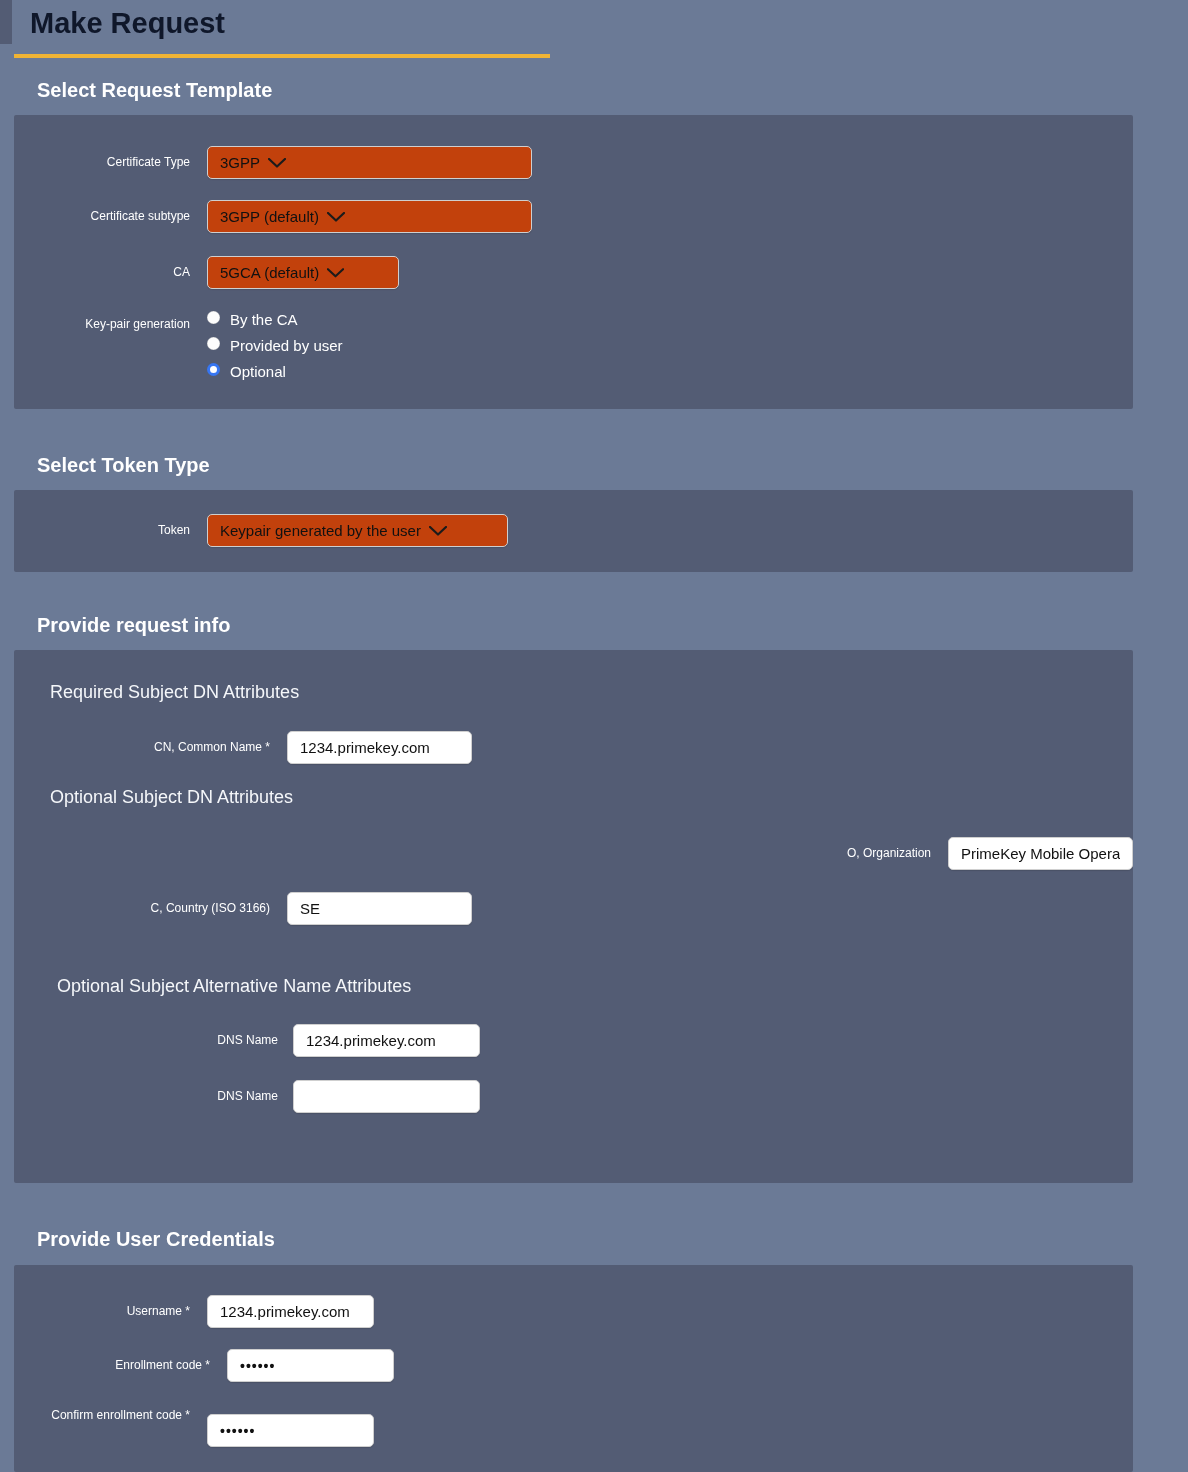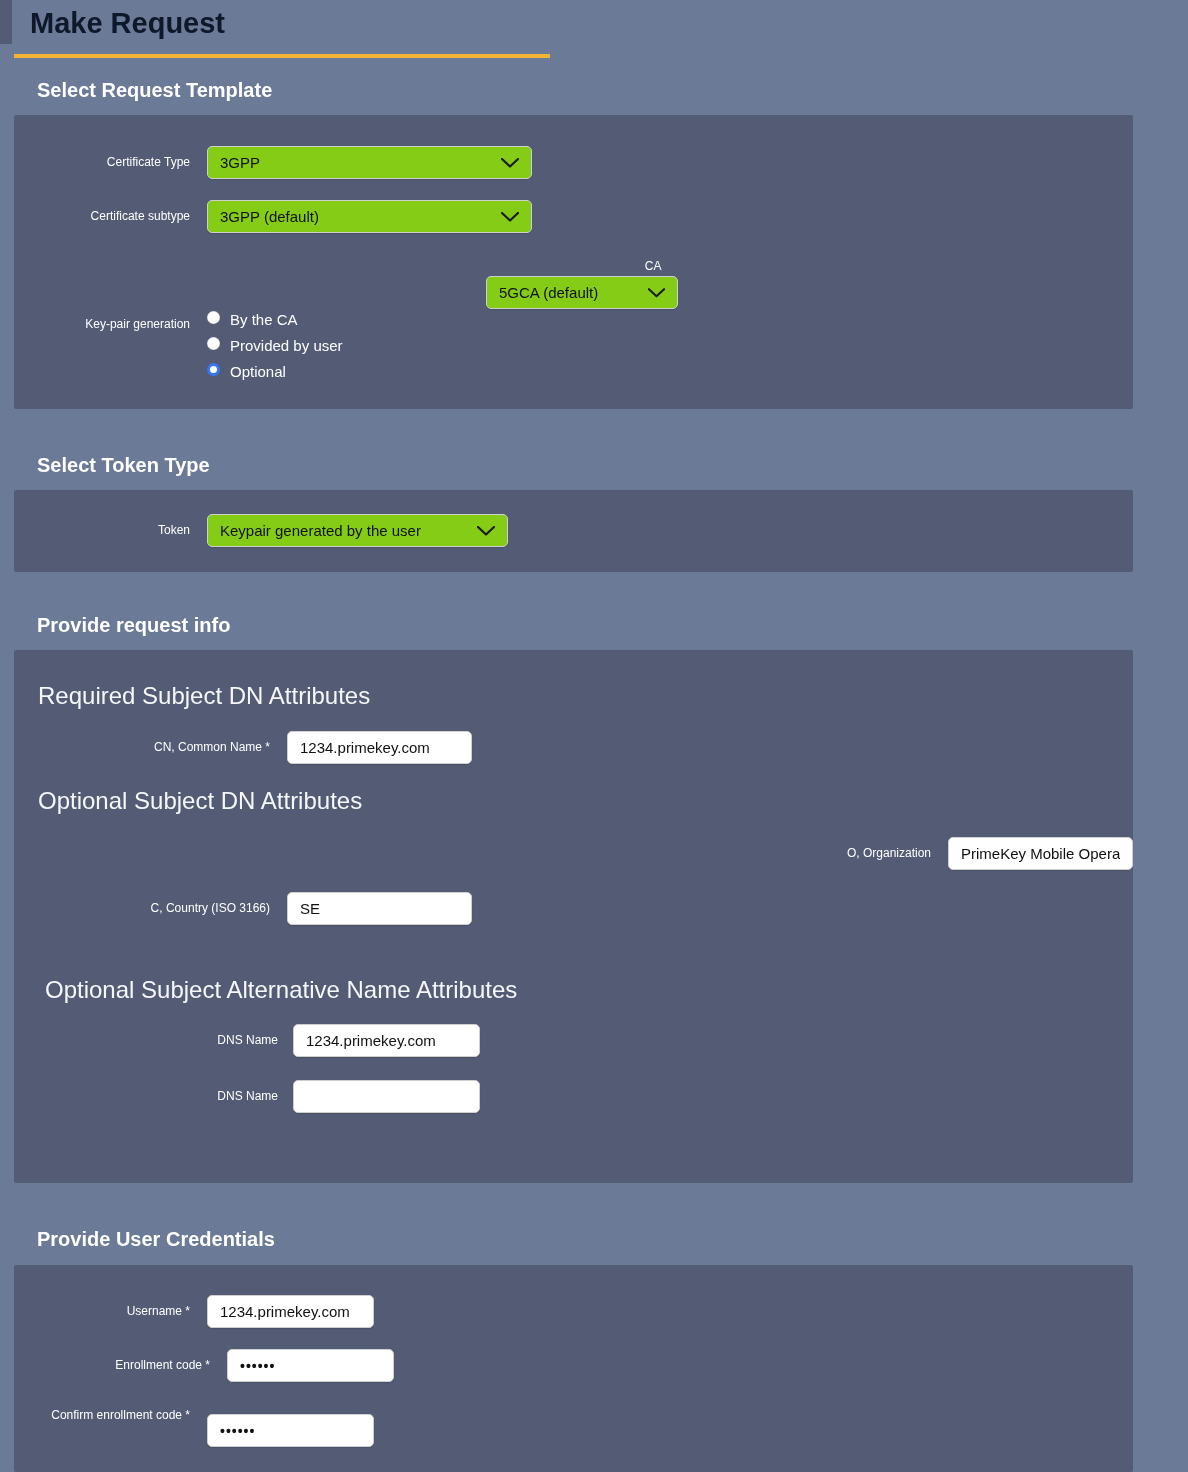--- a/index.html
+++ b/index.html
@@ -40,23 +40,23 @@
   .f-label {
     display: inline-block; width: 176px; text-align: right;
     font-size: 12px; color: #ffffff; line-height: 1.7;
     flex: 0 0 auto;
   }
   .f-label.dn  { width: 256px; }
   .f-label.san { width: 264px; }
   .control { margin-left: 17px; }
   .control.san-gap { margin-left: 15px; }
   .select {
-    height: 33px; background: #84cc16;
+    height: 33px; background: #c2410c;
     border: 1px solid #cfcfcf; border-radius: 5px;
-    display: flex; align-items: center; justify-content: space-between;
+    display: flex; align-items: center; justify-content: flex-start;
     padding: 4px 12px; cursor: default;
     box-shadow: 0 1px 1px rgba(0,0,0,0.12);
   }
   .select .sel-text {
     font-size: 15px; color: #111111; white-space: nowrap;
     overflow: hidden;
   }
   .select svg { flex: 0 0 auto; margin-left: 8px; }
   .w325 { width: 325px; }
   .w301 { width: 301px; }
@@ -68,22 +68,23 @@
     font-family: "Liberation Sans", "DejaVu Sans", sans-serif;
     box-shadow: 0 1px 1px rgba(0,0,0,0.12);
     outline: none;
   }
   .ti185 { width: 185px; }
   .ti187 { width: 187px; }
   .ti167 { width: 167px; }
   .pw { font-size: 14px; letter-spacing: 1px; font-weight: bold; }
   .sub-heading {
     position: absolute;
-    font-size: 24px; font-weight: 400; color: #f5f7fa;
+    font-size: 18px; font-weight: 400; color: #f5f7fa;
     white-space: nowrap;
+    margin-left: 12px;
   }
   .radio-group { display: flex; flex-direction: column; margin-left: 17px; }
   .radio-option {
     display: flex; align-items: flex-start; height: 26px; cursor: default;
   }
   .radio-circle {
     width: 13px; height: 13px; border-radius: 50%;
     background: #fdfdfd; box-shadow: inset 0 0 0 0.5px rgba(0,0,0,0.18);
     flex: 0 0 auto;
   }
@@ -120,21 +121,21 @@
   <div class="row" style="top:85px;">
     <span class="f-label">Certificate subtype</span>
     <div class="select control w325">
       <span class="sel-text">3GPP (default)</span>
       <svg width="18" height="10" viewBox="0 0 18 10">
           <path d="M1 1 L9 8.5 L17 1" fill="none" stroke="#1b1b1b" stroke-width="2.2" stroke-linecap="round" stroke-linejoin="round"></path>
         </svg>
     </div>
   </div>
 
-  <div class="row" style="top:141px;flex-direction:column;">
+  <div class="row" style="top:141px;">
     <span class="f-label">CA</span>
     <div class="select control w162">
       <span class="sel-text">5GCA (default)</span>
       <svg width="17" height="10" viewBox="0 0 18 10">
           <path d="M1 1 L9 8.5 L17 1" fill="none" stroke="#1b1b1b" stroke-width="2.2" stroke-linecap="round" stroke-linejoin="round"></path>
         </svg>
     </div>
   </div>
 
   <div class="row top-align" style="top:196px;">

